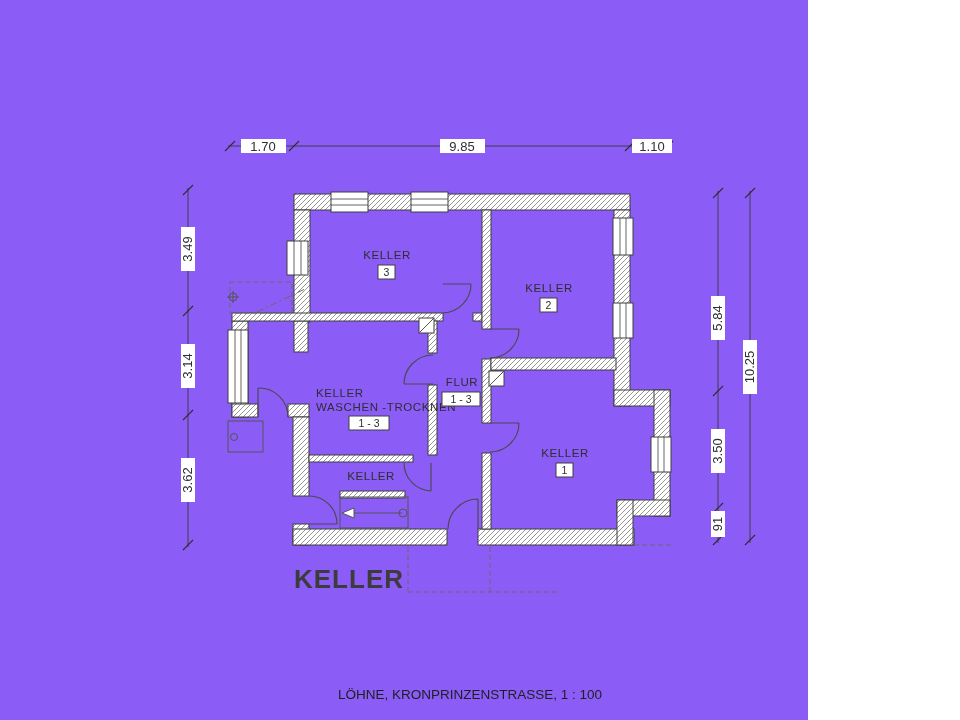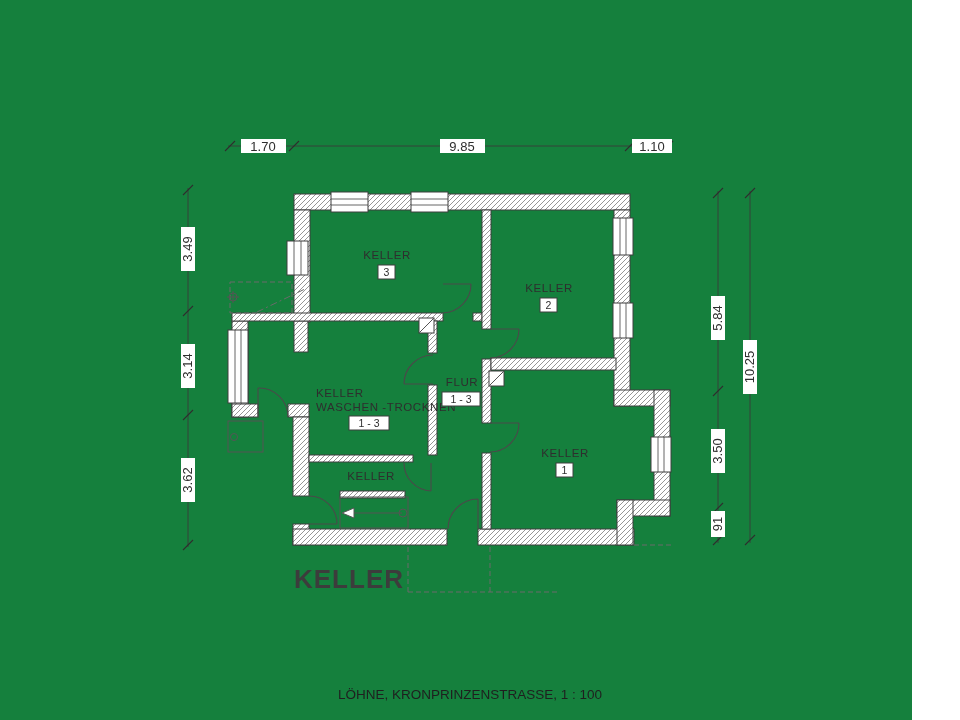--- a/index.html
+++ b/index.html
@@ -1,17 +1,17 @@
 <!DOCTYPE html>
 <html><head>
 <meta charset="utf-8">
 <style>
   html,body{margin:0;padding:0;background:#ffffff;}
   .canvas{
-    position:relative;width:912px;height:720px;background:#15803d;overflow:hidden;
+    position:relative;width:808px;height:720px;background:#8b5cf6;overflow:hidden;
     font-family:"Liberation Sans", sans-serif;
     text-align:right;
   }
   svg text{font-family:"Liberation Sans", sans-serif;fill:#2e2e2e;}
   .room-label{font-size:11.5px;letter-spacing:0.6px;}
   .num-label{font-size:10.5px;}
   .dim-label{font-size:13px;}
   .big-title{font-size:26px;font-weight:bold;letter-spacing:1px;fill:#3c3c3c;}
   .caption{font-size:13.5px;fill:#1f1f1f;}
   .wall{fill:url(#hatch);stroke:#3f3f3f;stroke-width:1;}

